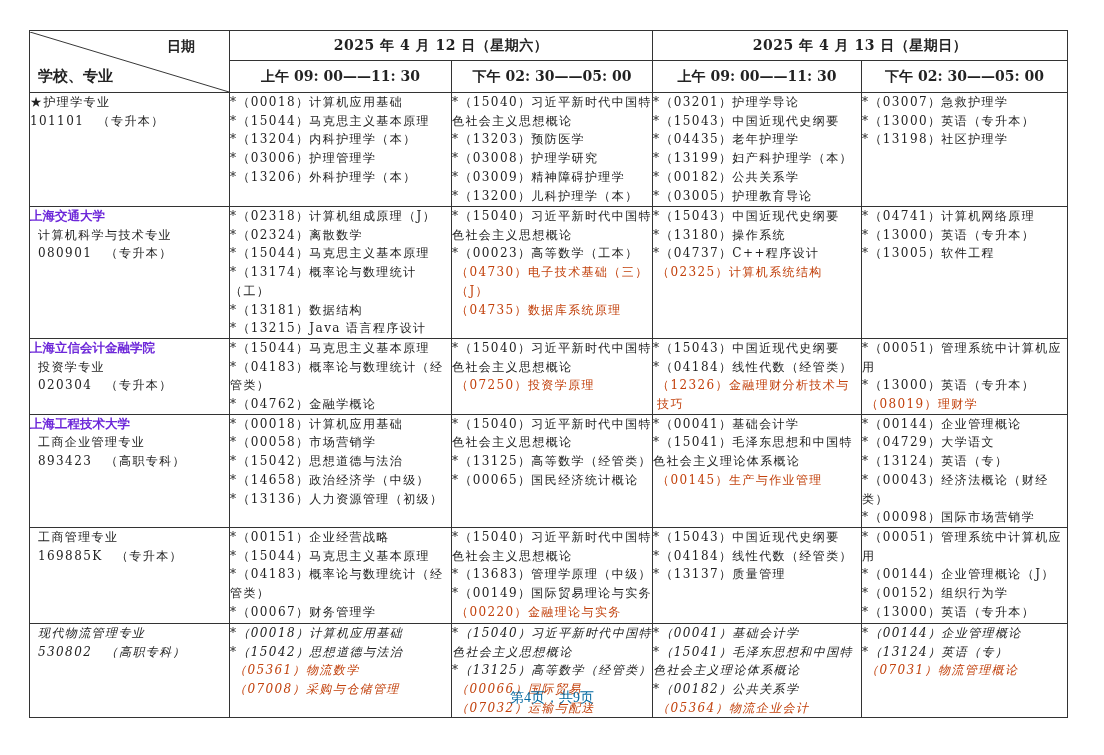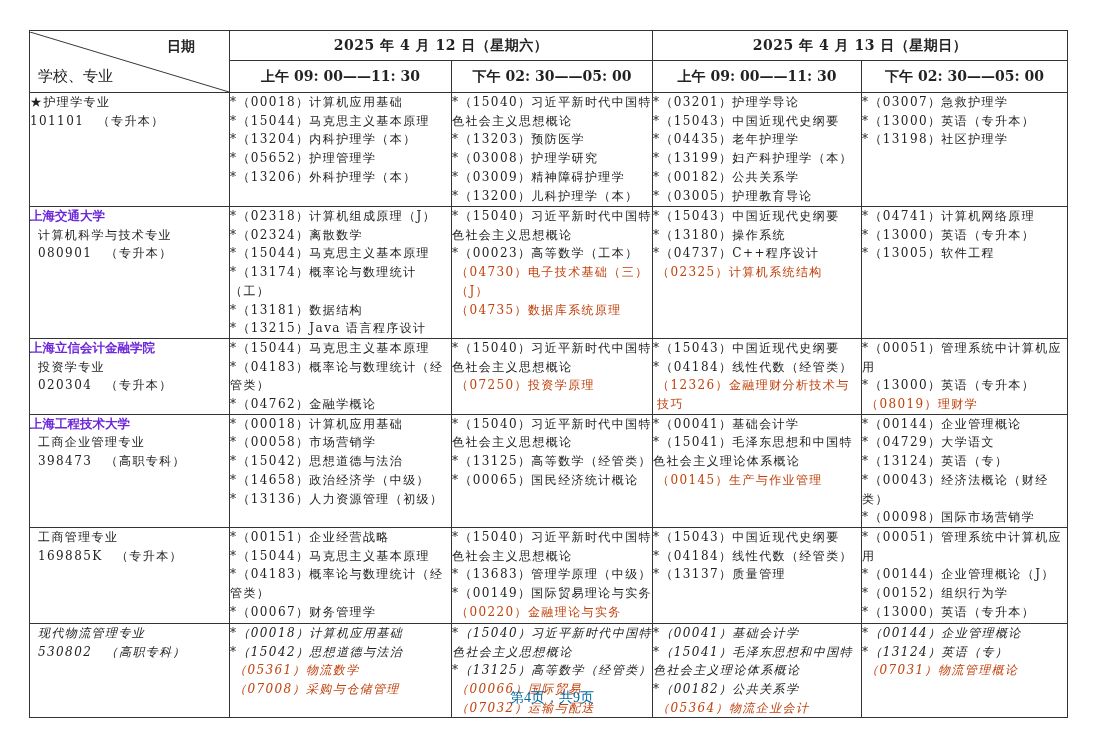--- a/index.html
+++ b/index.html
@@ -5,21 +5,21 @@
   html, body { margin:0; padding:0; background:#ffffff; }
   body { width:1104px; height:755px; position:relative; overflow:hidden;
          font-family: "DejaVu Serif", "Liberation Serif", serif; color:#222; }
   table.sched { position:absolute; left:29px; top:30px; border-collapse:collapse;
          table-layout:fixed; width:1038px; }
   table.sched td, table.sched th { border:1px solid #333; padding:0; vertical-align:top; }
   table.sched th { font-weight:bold; text-align:center; vertical-align:middle; font-size:14px; }
   .corner { position:relative; height:60px; }
   .corner svg { position:absolute; left:0; top:0; width:100%; height:100%; }
   .corner .date-lbl { position:absolute; right:34px; top:6px; font-weight:bold; font-size:14px; }
-  .corner .school-lbl { position:absolute; left:8px; bottom:6px; font-weight:normal; font-size:15px; }
+  .corner .school-lbl { position:absolute; left:8px; bottom:6px; font-weight:bold; font-size:15px; }
   .date-h { height:29px; letter-spacing:0.5px; }
   .slot-h { height:31px; font-size:15px; }
   .cell { padding:3px 4px 3px 6px; font-size:12px; line-height:18.7px; letter-spacing:1.4px; }
   .school { font-weight:bold; font-size:12.5px; letter-spacing:0; color:#6d28d9; }
   .major { padding-left:8px; }
   .course { display:block; }
   .course.red { color:#c2410c; padding-left:4px; }
   .thick-top td { border-top:2px solid #333; }
   .footer { position:absolute; left:0; width:1104px; top:689px; text-align:center;
             font-family:"Liberation Serif","DejaVu Serif",serif; font-size:14px; color:#0369a1; }
@@ -59,21 +59,21 @@
   <tbody id="tbody">
       <tr style="height: 114px;">
         <td class="cell">
           <div class="">★护理学专业</div>
           <div class="">101101　（专升本）</div>
         </td>
         <td class="cell">
           <span class="course">*（00018）计算机应用基础</span>
           <span class="course">*（15044）马克思主义基本原理</span>
           <span class="course">*（13204）内科护理学（本）</span>
-          <span class="course">*（05652）护理管理学</span>
+          <span class="course">*（03006）护理管理学</span>
           <span class="course">*（13206）外科护理学（本）</span>
         </td>
         <td class="cell">
           <span class="course">*（15040）习近平新时代中国特色社会主义思想概论</span>
           <span class="course">*（13203）预防医学</span>
           <span class="course">*（03008）护理学研究</span>
           <span class="course">*（03009）精神障碍护理学</span>
           <span class="course">*（13200）儿科护理学（本）</span>
         </td>
         <td class="cell">
@@ -145,21 +145,21 @@
         <td class="cell">
           <span class="course">*（00051）管理系统中计算机应用</span>
           <span class="course">*（13000）英语（专升本）</span>
           <span class="course red">（08019）理财学</span>
         </td>
       </tr>
       <tr class="thick-top" style="height: 95px;">
         <td class="cell">
           <div class="school">上海工程技术大学</div>
           <div class="major">工商企业管理专业</div>
-          <div class="major">398473　（高职专科）</div>
+          <div class="major">893423　（高职专科）</div>
         </td>
         <td class="cell">
           <span class="course">*（00018）计算机应用基础</span>
           <span class="course">*（00058）市场营销学</span>
           <span class="course">*（15042）思想道德与法治</span>
           <span class="course">*（14658）政治经济学（中级）</span>
           <span class="course">*（13136）人力资源管理（初级）</span>
         </td>
         <td class="cell">
           <span class="course">*（15040）习近平新时代中国特色社会主义思想概论</span>

